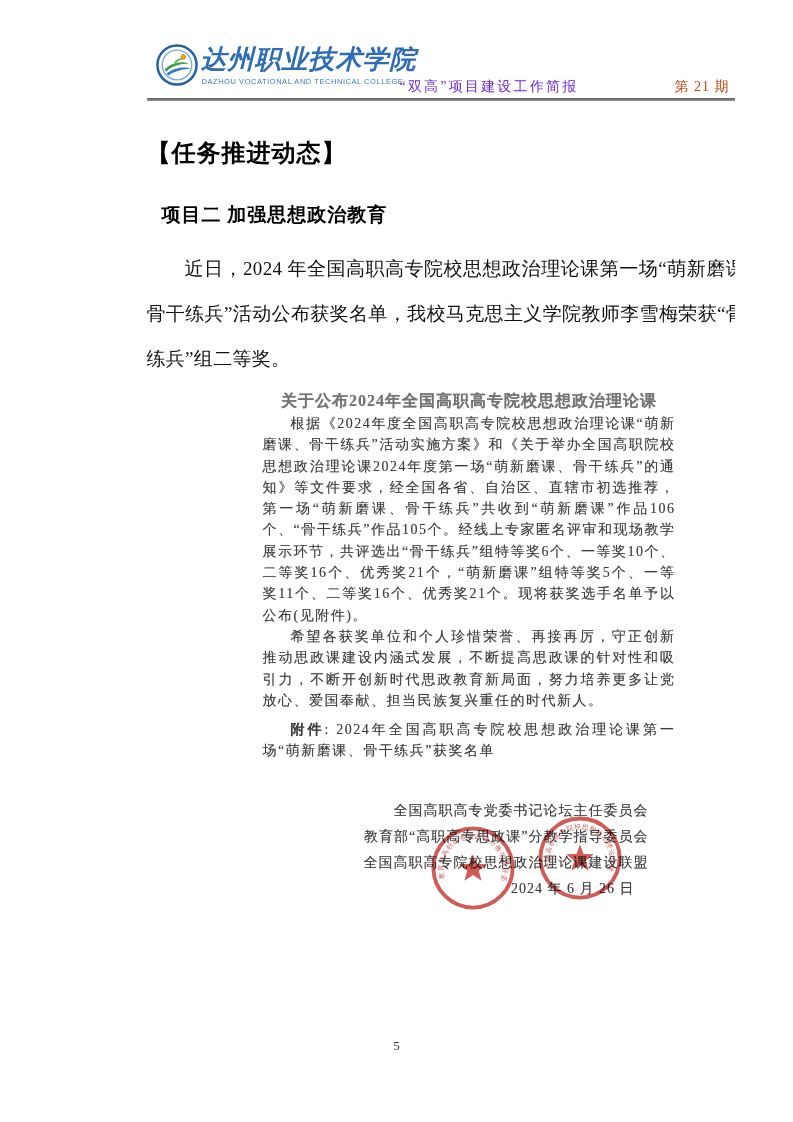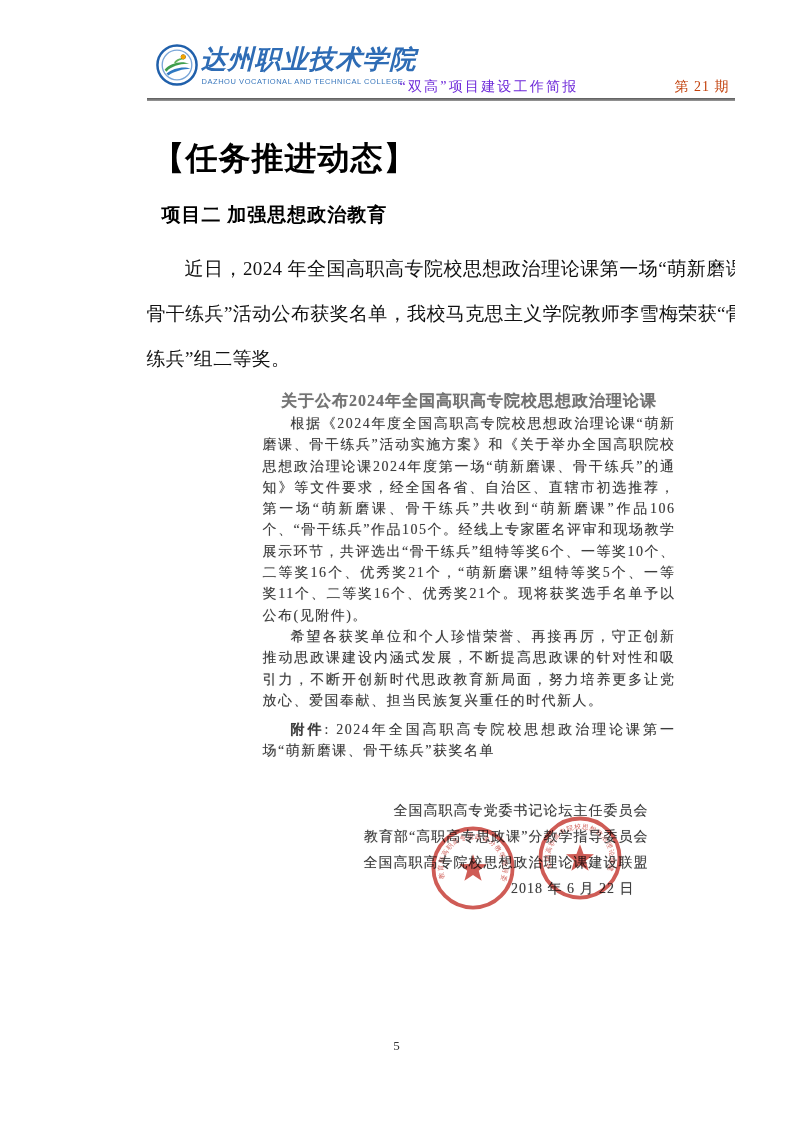--- a/index.html
+++ b/index.html
@@ -49,24 +49,24 @@
     white-space: nowrap;
   }
   .header-rule {
     position: absolute; left: 88px; top: 98px;
     width: 620px; height: 3px;
     background: linear-gradient(#5a5a5a, #9a9a9a);
   }
 
   
   .section-heading {
-    position: absolute; left: 94px; top: 137px;
+    position: absolute; left: 88px; top: 137px;
     font-family: "Liberation Sans", "DejaVu Sans", sans-serif;
     font-weight: bold;
-    font-size: 32px;
+    font-size: 24px;
     letter-spacing: 1px;
     color: #000;
     white-space: nowrap;
   }
   .project-subheading {
     position: absolute; left: 103px; top: 202px;
     font-weight: bold;
     font-size: 19px;
     letter-spacing: 1px;
     color: #000;
@@ -175,21 +175,21 @@
 
   <figure class="notice">
     <div class="n-title">关于公布2024年全国高职高专院校思想政治理论课</div>
     <p class="n-para n-para-1">根据《2024年度全国高职高专院校思想政治理论课“萌新磨课、骨干练兵”活动实施方案》和《关于举办全国高职院校思想政治理论课2024年度第一场“萌新磨课、骨干练兵”的通知》等文件要求，经全国各省、自治区、直辖市初选推荐，第一场“萌新磨课、骨干练兵”共收到“萌新磨课”作品106个、“骨干练兵”作品105个。经线上专家匿名评审和现场教学展示环节，共评选出“骨干练兵”组特等奖6个、一等奖10个、二等奖16个、优秀奖21个，“萌新磨课”组特等奖5个、一等奖11个、二等奖16个、优秀奖21个。现将获奖选手名单予以公布(见附件)。</p>
     <p class="n-para">希望各获奖单位和个人珍惜荣誉、再接再厉，守正创新推动思政课建设内涵式发展，不断提高思政课的针对性和吸引力，不断开创新时代思政教育新局面，努力培养更多让党放心、爱国奉献、担当民族复兴重任的时代新人。</p>
     <p class="n-attach"><b>附件</b><span>: 2024年全国高职高专院校思想政治理论课第一场“萌新磨课、骨干练兵”获奖名单</span></p>
     <div class="sig">
       <div>全国高职高专党委书记论坛主任委员会</div>
       <div>教育部“高职高专思政课”分教学指导委员会</div>
       <div>全国高职高专院校思想政治理论课建设联盟</div>
-      <div class="sig-date">2018 年 6 月 22 日</div>
+      <div class="sig-date">2024 年 6 月 26 日</div>
     </div>
   </figure>
 
   <svg class="stamp stamp-left" viewBox="0 0 100 100">
     <defs>
         <path id="arcL" d="M 16.8,62 A 35,35 0 1,1 83.2,62" fill="none"></path>
       </defs>
     <circle cx="50" cy="50" r="46" fill="none" stroke="#c53830" stroke-width="4.5"></circle>
     <text font-size="7.5" fill="#c53830" letter-spacing="1" font-family="Liberation Sans, sans-serif">
       <textPath href="#arcL">教育部高职高专思政课分教学指导委员会</textPath>

